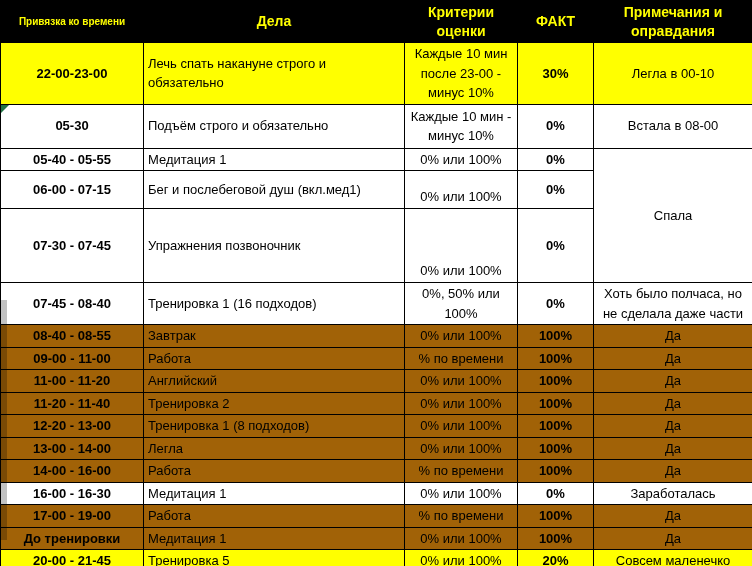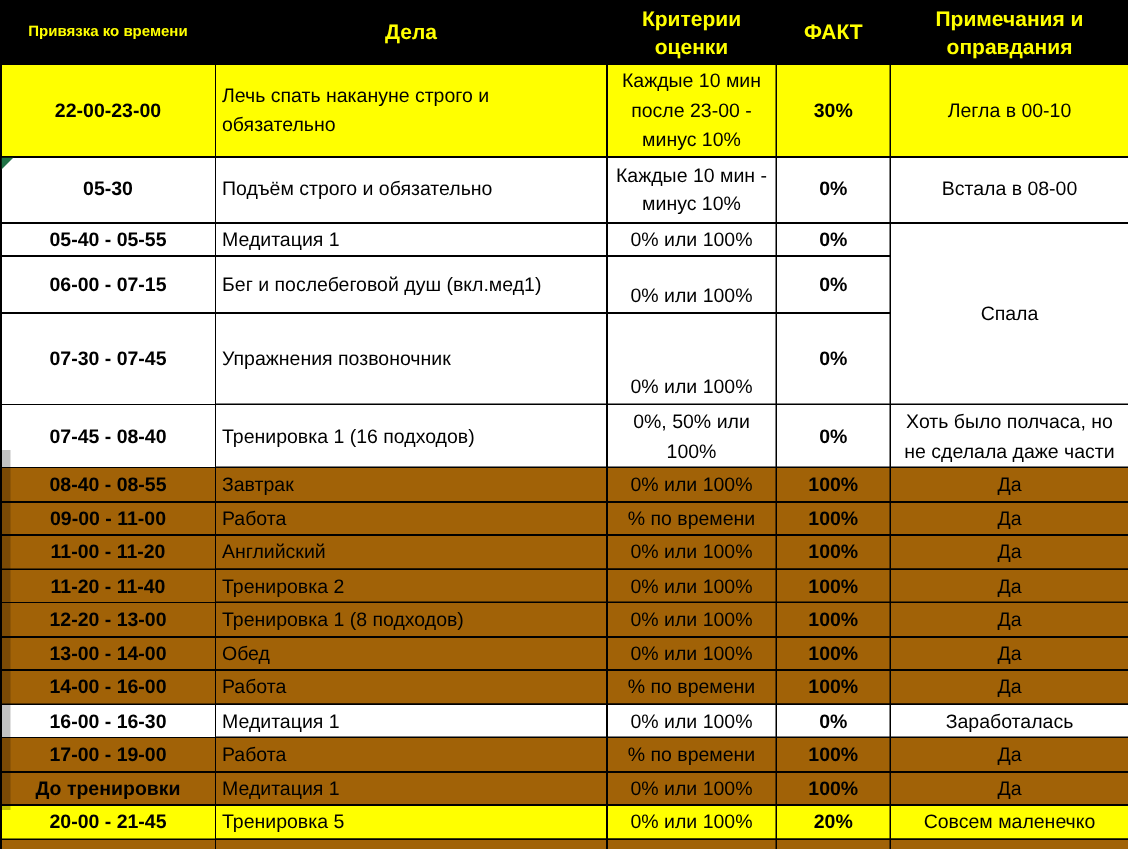--- a/index.html
+++ b/index.html
@@ -103,21 +103,21 @@
           <td class="col-criteria">0% или 100%</td>
           <td class="col-fact">0%</td>
           <td class="col-note" rowspan="3">Спала</td>
         </tr>
         <tr class="bg-white" style="height: 38px;">
           <td class="col-time">06-00 - 07-15</td>
           <td class="col-task">Бег и послебеговой душ (вкл.мед1)</td>
           <td class="col-criteria valign-bottom">0% или 100%</td>
           <td class="col-fact">0%</td>
         </tr>
-        <tr class="bg-white" style="height: 61px; border-radius: 15px;">
+        <tr class="bg-white" style="height: 74px; border-radius: 15px;">
           <td class="col-time">07-30 - 07-45</td>
           <td class="col-task">Упражнения позвоночник</td>
           <td class="col-criteria valign-bottom">0% или 100%</td>
           <td class="col-fact">0%</td>
         </tr>
         <tr class="bg-white" style="height: 41px;">
           <td class="col-time">07-45 - 08-40</td>
           <td class="col-task">Тренировка 1 (16 подходов)</td>
           <td class="col-criteria">0%, 50% или 100%</td>
           <td class="col-fact">0%</td>
@@ -153,21 +153,21 @@
         </tr>
         <tr class="bg-green" style="height: 20px;">
           <td class="col-time">12-20 - 13-00</td>
           <td class="col-task">Тренировка 1 (8 подходов)</td>
           <td class="col-criteria">0% или 100%</td>
           <td class="col-fact">100%</td>
           <td class="col-note">Да</td>
         </tr>
         <tr class="bg-green" style="height: 20px;">
           <td class="col-time">13-00 - 14-00</td>
-          <td class="col-task">Обед</td>
+          <td class="col-task">Легла</td>
           <td class="col-criteria">0% или 100%</td>
           <td class="col-fact">100%</td>
           <td class="col-note">Да</td>
         </tr>
         <tr class="bg-green" style="height: 20px;">
           <td class="col-time">14-00 - 16-00</td>
           <td class="col-task">Работа</td>
           <td class="col-criteria">% по времени</td>
           <td class="col-fact">100%</td>
           <td class="col-note">Да</td>

